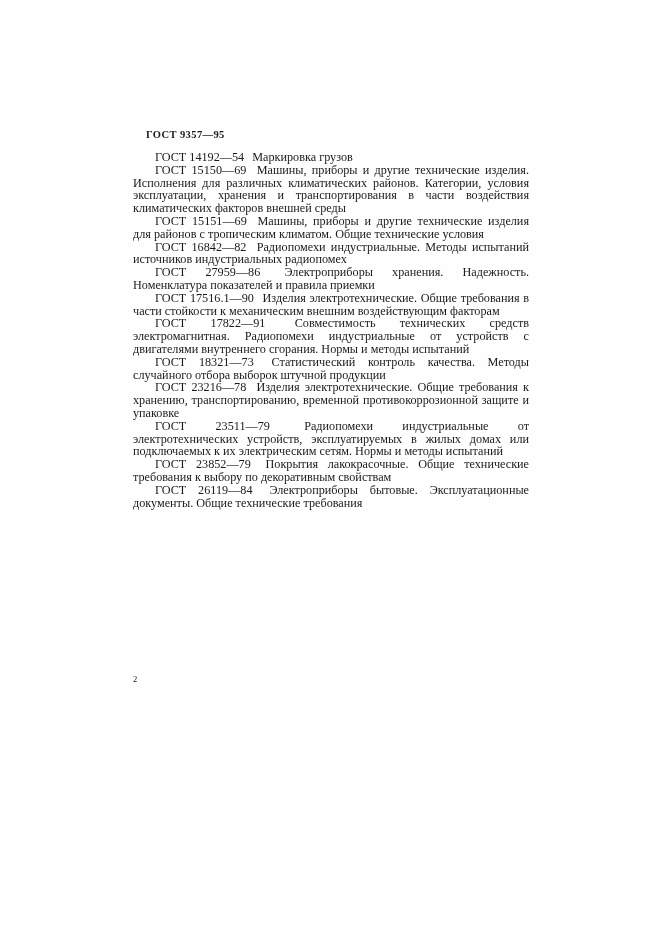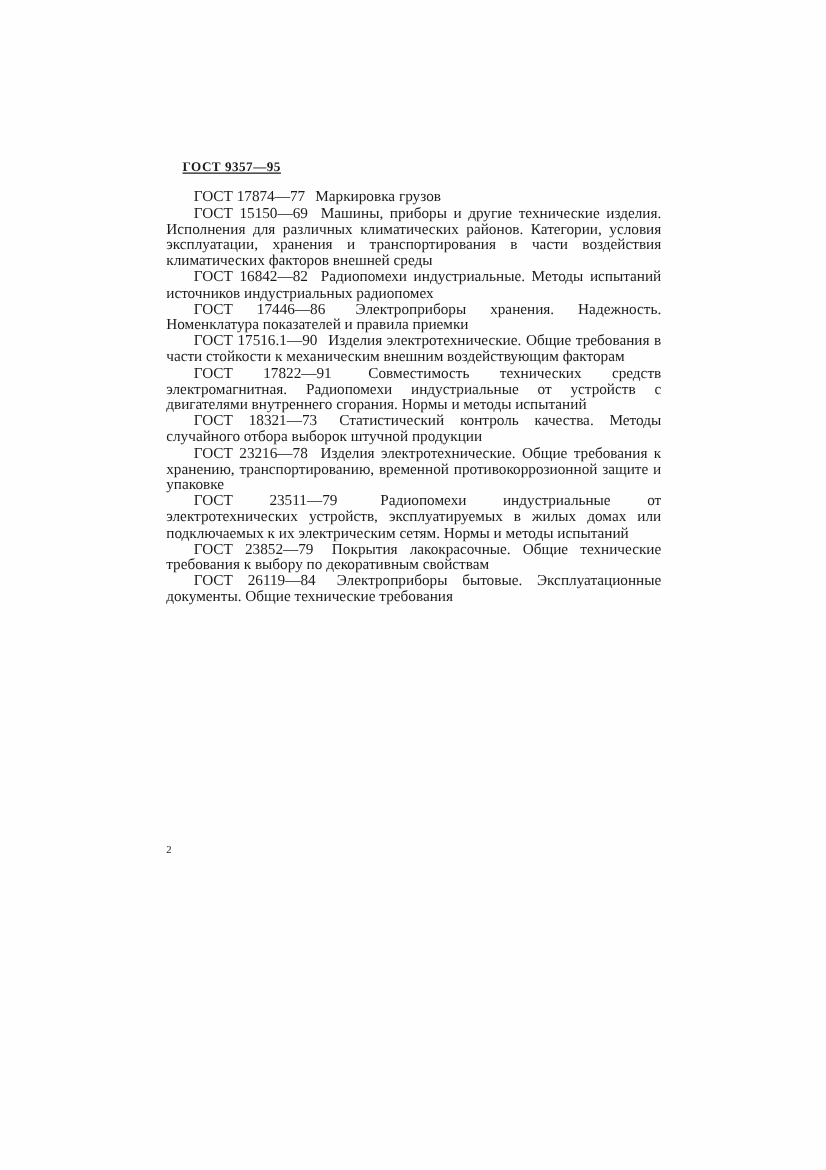--- a/index.html
+++ b/index.html
@@ -17,21 +17,20 @@
     overflow: hidden;
   }
   .running-header {
     position: absolute;
     left: 146px;
     top: 129px;
     font-size: 10.5px;
     font-weight: bold;
     letter-spacing: 0.4px;
     white-space: nowrap;
-    text-decoration: underline;
   }
   .content {
     position: absolute;
     left: 133px;
     top: 151px;
     width: 396px;
     font-size: 12.2px;
     line-height: 12.8px;
     text-align: justify;
   }
@@ -51,24 +50,25 @@
     font-size: 8.5px;
   }
 </style>
 </head>
 <body>
 
 <div class="page">
   <div class="running-header">ГОСТ 9357—95</div>
 
   <div class="content">
-      <p class="entry"><span class="num">ГОСТ 17874—77</span> <span>Маркировка грузов</span></p>
+      <p class="entry"><span class="num">ГОСТ 14192—54</span> <span>Маркировка грузов</span></p>
       <p class="entry"><span class="num">ГОСТ 15150—69</span> <span>Машины, приборы и другие технические изделия. Исполнения для различных климатических районов. Категории, условия эксплуатации, хранения и транспортирования в части воздействия климатических факторов внешней среды</span></p>
+      <p class="entry"><span class="num">ГОСТ 15151—69</span> <span>Машины, приборы и другие технические изделия для районов с тропическим климатом. Общие технические условия</span></p>
       <p class="entry"><span class="num">ГОСТ 16842—82</span> <span>Радиопомехи индустриальные. Методы испытаний источников индустриальных радиопомех</span></p>
-      <p class="entry"><span class="num">ГОСТ 17446—86</span> <span>Электроприборы хранения. Надежность. Номенклатура показателей и правила приемки</span></p>
+      <p class="entry"><span class="num">ГОСТ 27959—86</span> <span>Электроприборы хранения. Надежность. Номенклатура показателей и правила приемки</span></p>
       <p class="entry"><span class="num">ГОСТ 17516.1—90</span> <span>Изделия электротехнические. Общие требования в части стойкости к механическим внешним воздействующим факторам</span></p>
       <p class="entry"><span class="num">ГОСТ 17822—91</span> <span>Совместимость технических средств электромагнитная. Радиопомехи индустриальные от устройств с двигателями внутреннего сгорания. Нормы и методы испытаний</span></p>
       <p class="entry"><span class="num">ГОСТ 18321—73</span> <span>Статистический контроль качества. Методы случайного отбора выборок штучной продукции</span></p>
       <p class="entry"><span class="num">ГОСТ 23216—78</span> <span>Изделия электротехнические. Общие требования к хранению, транспортированию, временной противокоррозионной защите и упаковке</span></p>
       <p class="entry"><span class="num">ГОСТ 23511—79</span> <span>Радиопомехи индустриальные от электротехнических устройств, эксплуатируемых в жилых домах или подключаемых к их электрическим сетям. Нормы и методы испытаний</span></p>
       <p class="entry"><span class="num">ГОСТ 23852—79</span> <span>Покрытия лакокрасочные. Общие технические требования к выбору по декоративным свойствам</span></p>
       <p class="entry"><span class="num">ГОСТ 26119—84</span> <span>Электроприборы бытовые. Эксплуатационные документы. Общие технические требования</span></p>
     </div>
 
   <div class="page-number">2</div>

